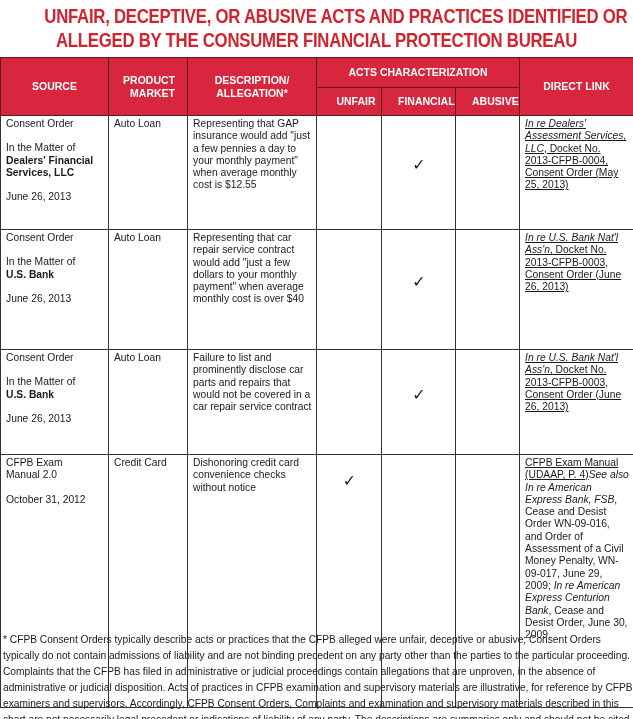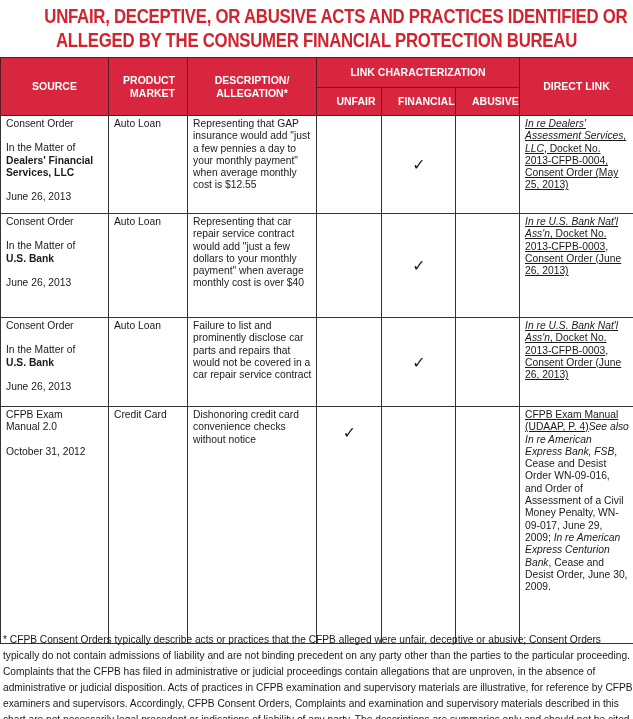--- a/index.html
+++ b/index.html
@@ -3,21 +3,21 @@
 <meta charset="utf-8">
 <style>
   html, body { margin:0; padding:0; background:#ffffff; }
   body { width:633px; height:719px; position:relative; overflow:hidden; font-family:"Liberation Sans", sans-serif; color:#1a1a1a; }
   .title { position:absolute; left:0; top:4px; width:633px; text-align:center; color:#d2232e; font-family:"Liberation Sans", sans-serif; font-weight:bold; font-size:19.5px; line-height:24px; letter-spacing:-0.3px; transform:scaleX(0.86); transform-origin:center top; }
   .title div { white-space:nowrap; }
   table { position:absolute; left:0; top:57px; width:633px; border-collapse:collapse; table-layout:fixed; }
   th { background:#d7263d; color:#ffffff; font-weight:bold; font-size:10.5px; text-align:center; vertical-align:middle; border:1px solid #5a1a1f; padding:0 2px; line-height:13px; }
   th.top { height:29px; }
   th.sub { height:27px;padding-left:16px; }
-  td { border:1.5px solid #333; vertical-align:top; font-size:10.3px; line-height:12.3px; padding:2px 4px 0 5px;margin-left:32px; }
+  td { border:1.5px solid #333; vertical-align:top; font-size:10.3px; line-height:12.3px; padding:2px 4px 16px 5px;margin-left:32px; }
   td.check { text-align:center; vertical-align:middle; font-size:16px; }
   .gap { height:12px; }
   .u { text-decoration:underline; }
   .i { font-style:italic; }
   .b { font-weight:bold; }
   .footnote { position:absolute; left:3px; top:632px; width:630px; font-size:10.2px; line-height:16px; color:#1a1a1a; }
   tr.r1 td { height:95px; }
   tr.r2 td { height:101px; }
   tr.r3 td { height:86px; }
   tr.r4 td { height:216px; }
@@ -38,21 +38,21 @@
     <col style="width:65px">
     <col style="width:74px">
     <col style="width:64px">
     <col style="width:114px">
   </colgroup>
   <thead>
     <tr>
       <th class="top" rowspan="2">SOURCE</th>
       <th class="top" rowspan="2" style="padding:0 12px;text-align:right;">PRODUCT MARKET</th>
       <th class="top" rowspan="2" style="padding:0 18px;">DESCRIPTION/ ALLEGATION*</th>
-      <th class="top" colspan="3">LINK CHARACTERIZATION</th>
+      <th class="top" colspan="3">ACTS CHARACTERIZATION</th>
       <th class="top" rowspan="2">DIRECT LINK</th>
     </tr>
     <tr>
       <th class="sub">UNFAIR</th>
       <th class="sub">FINANCIAL</th>
       <th class="sub">ABUSIVE</th>
     </tr>
   </thead>
   <tbody>
 

